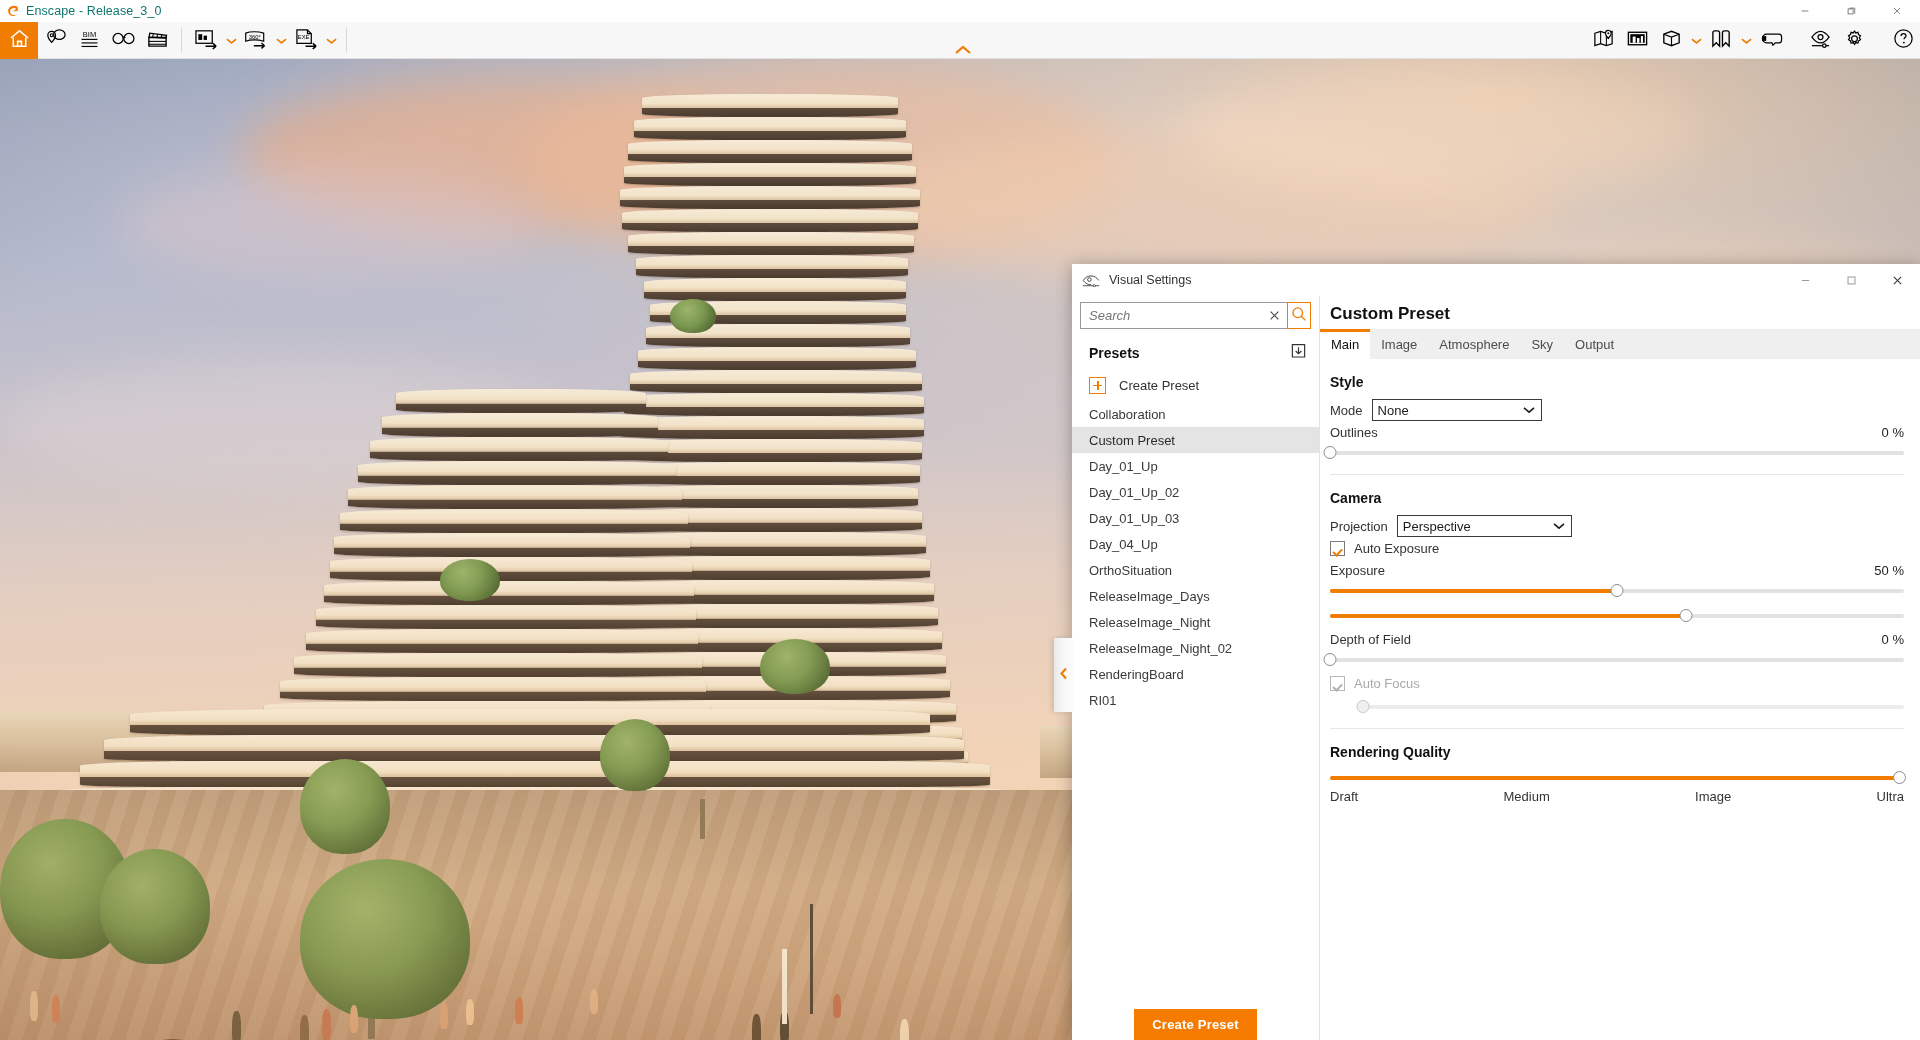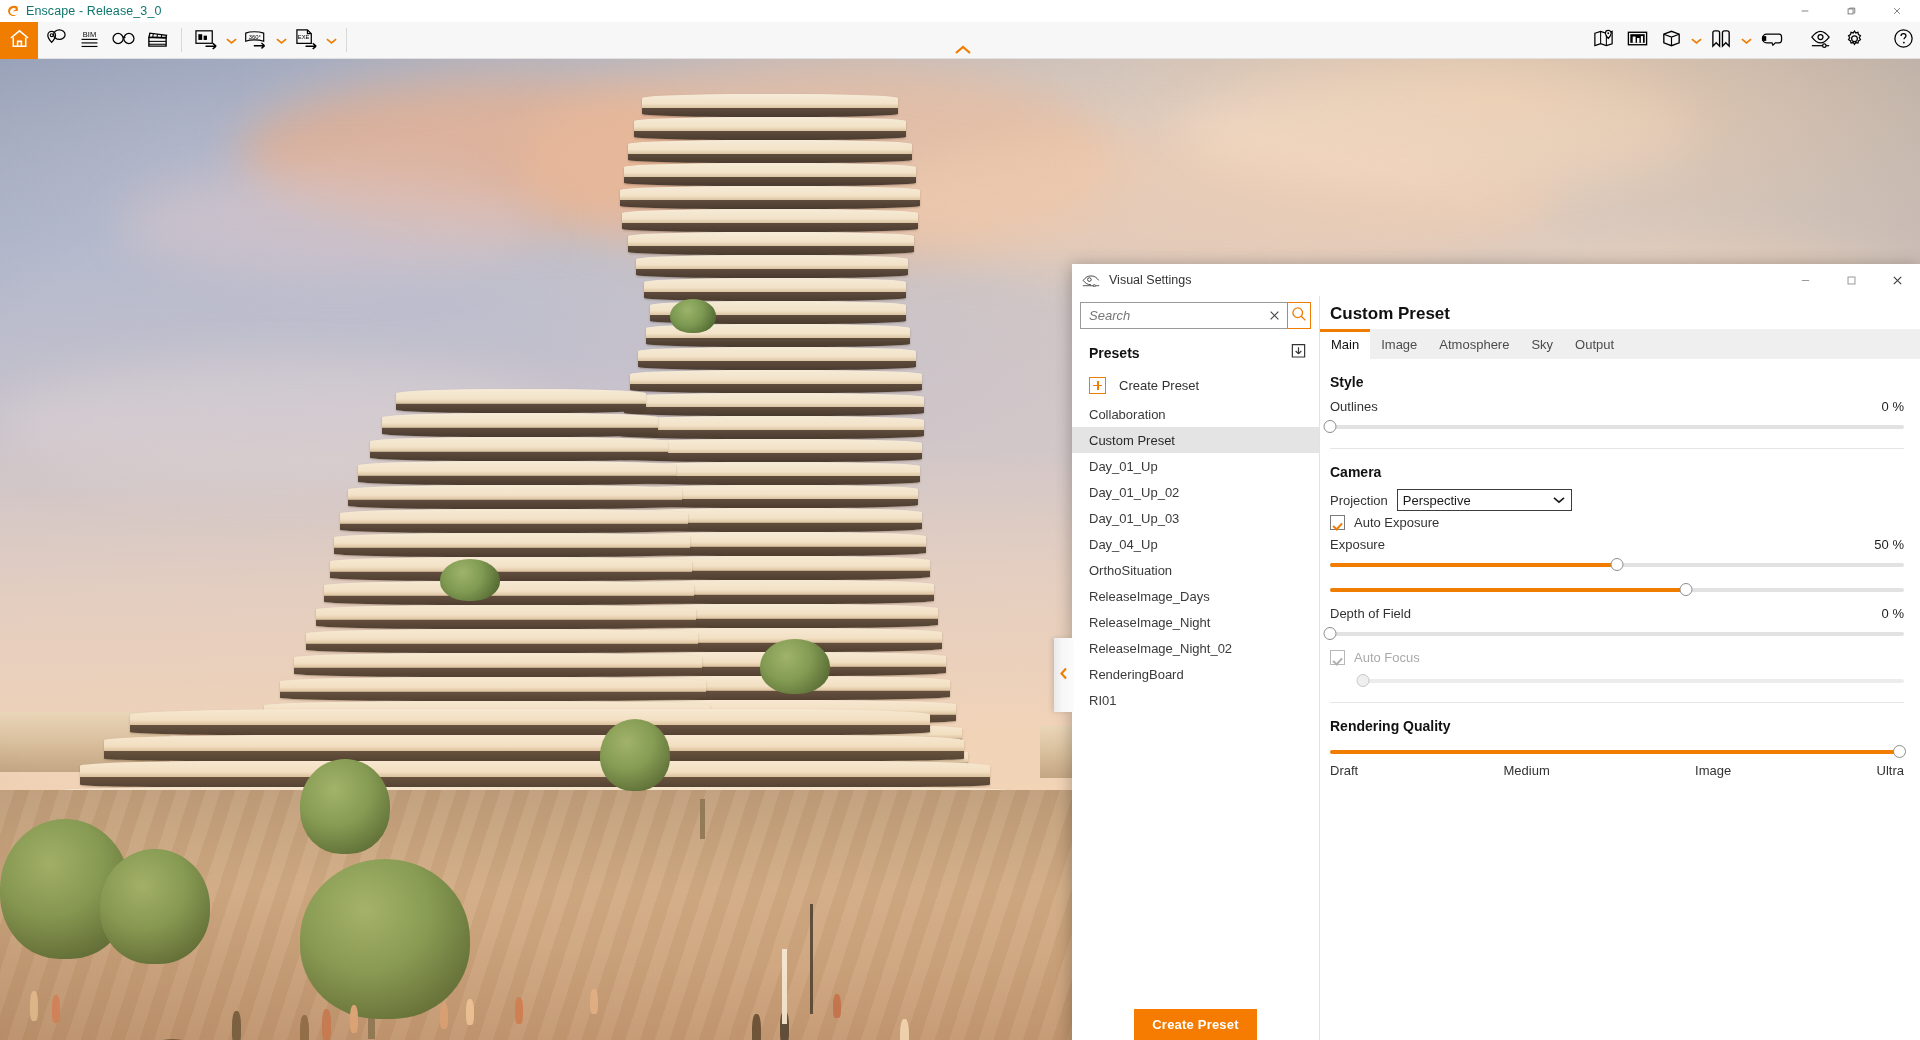--- a/index.html
+++ b/index.html
@@ -758,20 +758,33 @@
         <div class="tab">Image</div>
         <div class="tab">Atmosphere</div>
         <div class="tab">Sky</div>
         <div class="tab">Output</div>
       </div>
 
       <div class="settings-scroll">
 
         <div class="sec-title">Style</div>
         <div class="row">
+          <span class="row-label">Mode</span>
+          <span class="combo-wrap">
+            <select class="combo mode">
+              <option>None</option>
+            </select>
+            <span class="combo-arrow">
+              <svg viewBox="0 0 12 8">
+                  <path d="M1 1.8l5 4.4 5-4.4" fill="none" stroke="currentColor" stroke-width="1.6"></path>
+                </svg>
+            </span>
+          </span>
+        </div>
+        <div class="row">
           <span class="row-label">Outlines</span>
           <span class="row-value">0 %</span>
         </div>
         <div class="slider">
           <div class="track"></div>
           <div class="fill" style="width:0%"></div>
           <div class="knob" style="left:0%"></div>
         </div>
 
         <div class="divider"></div>

